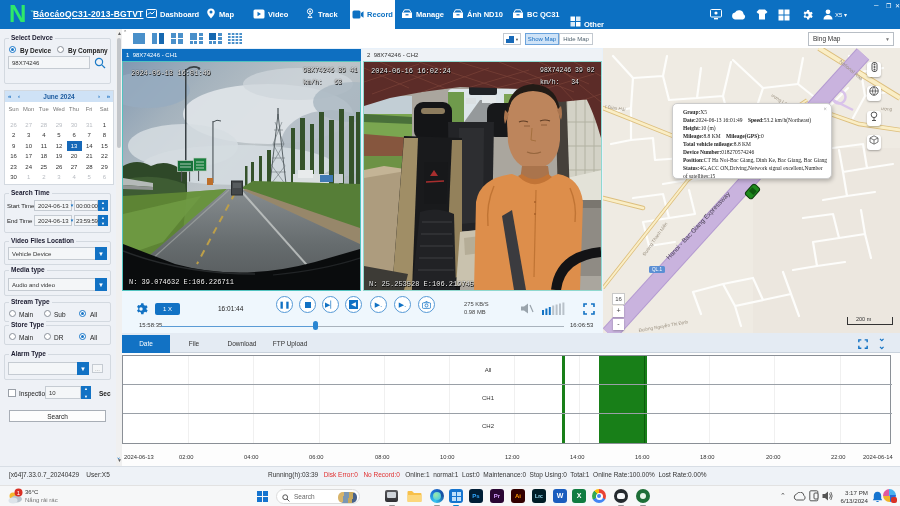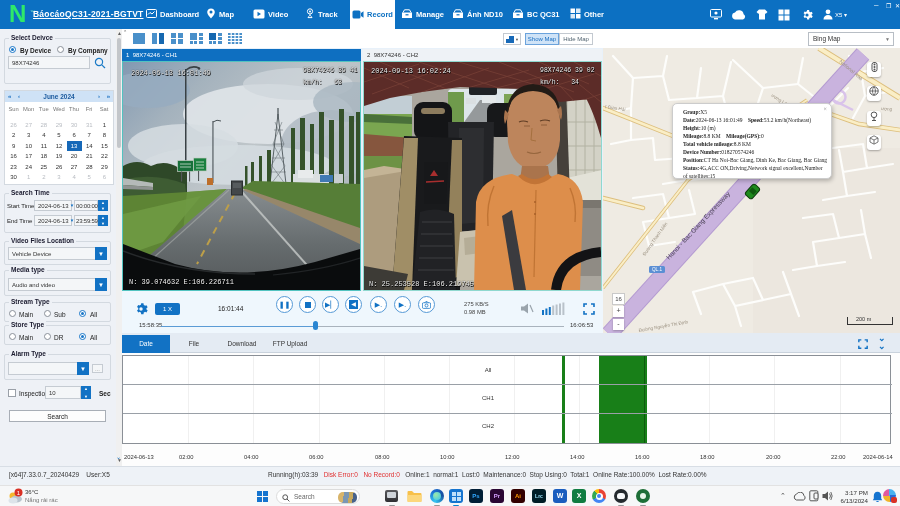--- a/index.html
+++ b/index.html
@@ -71,21 +71,21 @@
 #statusbar { position:absolute; left:0; top:466px; width:900px; height:19px; background:#eef2f7; border-top:1px solid #d8dee5; font-size:6.5px; color:#333; }
 #taskbar { position:absolute; left:0; top:485px; width:900px; height:21px; background:#f6f7f8; border-top:1px solid #e2e2e2; }
 .tb-ico { position:absolute; top:3px; width:14px; height:14px; border-radius:3px; font-size:7px; color:#fff; text-align:center; line-height:14px; font-weight:bold; }
 </style>
 </head>
 <body>
 <div id="app">
 
   <div id="topbar">
     <div style="position:absolute;left:9px;top:3px;width:22px;height:22px;color:#2ee86a;font-size:24px;font-weight:bold;line-height:22px;font-family:'Liberation Sans',sans-serif;">N<span style="position:absolute;right:-4px;top:-2px;font-size:5px;color:#7fe8c8;">™</span></div>
-    <div style="position:absolute;left:33px;top:9px;color:#fff;font-size:8.5px;font-weight:bold;text-decoration:underline;letter-spacing:0.2px;">BáocáoQC31-2021-BGTVT</div>
+    <div style="position:absolute;left:33px;top:9px;color:#fff;font-size:8.5px;font-weight:bold;text-decoration:underline;letter-spacing:0.2px;">BáocáoQC31-2013-BGTVT</div>
     <div class="menuitem" style="left:146px;"><span class="mi-ico"><svg width="11" height="11" viewBox="0 0 11 11">
             <rect x="0.5" y="1.5" width="10" height="8" rx="1" fill="none" stroke="#fff"></rect>
             <polyline points="2,6.5 4,4.5 6,6 8.5,3.5" fill="none" stroke="#fff" stroke-width="1"></polyline>
           </svg></span>Dashboard</div>
     <div class="menuitem" style="left:206px;"><span class="mi-ico"><svg width="10" height="11" viewBox="0 0 10 11">
             <path d="M5 0.5C2.8 0.5 1.2 2.1 1.2 4.1 1.2 6.8 5 10.5 5 10.5S8.8 6.8 8.8 4.1C8.8 2.1 7.2 0.5 5 0.5Z" fill="#fff"></path>
             <circle cx="5" cy="4" r="1.5" fill="#0c70c2"></circle>
           </svg></span>Map</div>
     <div class="menuitem" style="left:253px;"><span class="mi-ico"><svg width="12" height="10" viewBox="0 0 12 10">
             <rect x="0.5" y="0.5" width="11" height="9" rx="1.5" fill="#fff"></rect>
@@ -108,21 +108,21 @@
     <div class="menuitem" style="left:452px;"><span class="mi-ico"><svg width="12" height="10" viewBox="0 0 12 10">
             <path d="M1 3.5H11V9H1Z" fill="#fff"></path>
             <path d="M2 3.5L3.5 0.8H8.5L10 3.5" fill="none" stroke="#fff"></path>
             <rect x="4.5" y="5.2" width="3" height="1.2" fill="#0c70c2"></rect>
           </svg></span>Ánh ND10</div>
     <div class="menuitem" style="left:512px;"><span class="mi-ico"><svg width="12" height="10" viewBox="0 0 12 10">
             <path d="M1 3.5H11V9H1Z" fill="#fff"></path>
             <path d="M2 3.5L3.5 0.8H8.5L10 3.5" fill="none" stroke="#fff"></path>
             <rect x="4.5" y="5.2" width="3" height="1.2" fill="#0c70c2"></rect>
           </svg></span>BC QC31</div>
-    <div class="menuitem" style="left:570px;"><span class="mi-ico"><svg width="11" height="11" viewBox="0 0 11 11">
+    <div class="menuitem" style="left:570px;align-items:flex-end;"><span class="mi-ico"><svg width="11" height="11" viewBox="0 0 11 11">
             <rect x="0.5" y="0.5" width="4.5" height="4.5" fill="#fff"></rect>
             <rect x="6" y="0.5" width="4.5" height="4.5" fill="#fff" opacity="0.85"></rect>
             <rect x="0.5" y="6" width="4.5" height="4.5" fill="#fff" opacity="0.85"></rect>
             <rect x="6" y="6" width="4.5" height="4.5" fill="#fff"></rect>
           </svg></span>Other</div>
 
     <svg class="abs" style="left:710px;top:9px;" width="12" height="11" viewBox="0 0 12 11">
         <rect x="0.5" y="0.5" width="11" height="7.5" rx="1" fill="none" stroke="#fff"></rect>
         <circle cx="6" cy="4" r="1.6" fill="#fff"></circle>
         <rect x="4" y="9" width="4" height="1.4" fill="#fff"></rect>
@@ -538,21 +538,21 @@
         <circle cx="171" cy="140" r="1" fill="#a86028"></circle>
           <circle cx="171" cy="152" r="1" fill="#a86028"></circle>
         <path d="M130 124 Q122 142 124 164" stroke="#c07434" stroke-width="1.4" fill="none"></path>
         <path d="M206 126 Q213 142 211 160" stroke="#c07434" stroke-width="1.4" fill="none"></path>
 
         <path d="M148 148 L162 228 L150 228 L138 154 Z" fill="#3b3b3f"></path>
 
         <path d="M192 228 Q196 194 237 190" fill="none" stroke="#131315" stroke-width="10"></path>
         <path d="M0 204 L44 212 L40 228 L0 228 Z" fill="#3d3b36"></path>
       </svg>
-      <div class="ts" style="left:7px;top:5px;">2024-09-13 16:02:24</div>
+      <div class="ts" style="left:7px;top:5px;">2024-06-16 16:02:24</div>
       <div class="ts" style="left:176px;top:5px;font-size:6.5px;">98X74246 39 02</div>
       <div class="ts" style="left:176px;top:17px;font-size:6.5px;">km/h:&nbsp;&nbsp;&nbsp;34</div>
       <div class="ts" style="left:5px;top:218px;">N: 25.253528 E:106.219745</div>
     </div>
     <div id="ctrl">
       <svg class="abs" style="left:12px;top:11px;" width="14" height="14" viewBox="0 0 24 24">
           <path fill="#1272c4" d="M12 8a4 4 0 100 8 4 4 0 000-8zm9.4 4a7.4 7.4 0 00-.1-1.3l2.1-1.6-2-3.5-2.5 1a7.6 7.6 0 00-2.2-1.3L16.3 2h-4l-.4 2.7a7.6 7.6 0 00-2.2 1.3l-2.5-1-2 3.5 2.1 1.6a7.4 7.4 0 000 2.6l-2.1 1.6 2 3.5 2.5-1a7.6 7.6 0 002.2 1.3l.4 2.7h4l.4-2.7a7.6 7.6 0 002.2-1.3l2.5 1 2-3.5-2.1-1.6c.1-.4.1-.9.1-1.3z"></path>
           <circle cx="12" cy="12" r="3" fill="#eff7fd"></circle>
         </svg>
       <div class="abs" style="left:33px;top:12px;width:25px;height:12px;background:#1272c4;border-radius:2px;color:#fff;font-size:6px;text-align:center;line-height:12px;">1 X</div>

